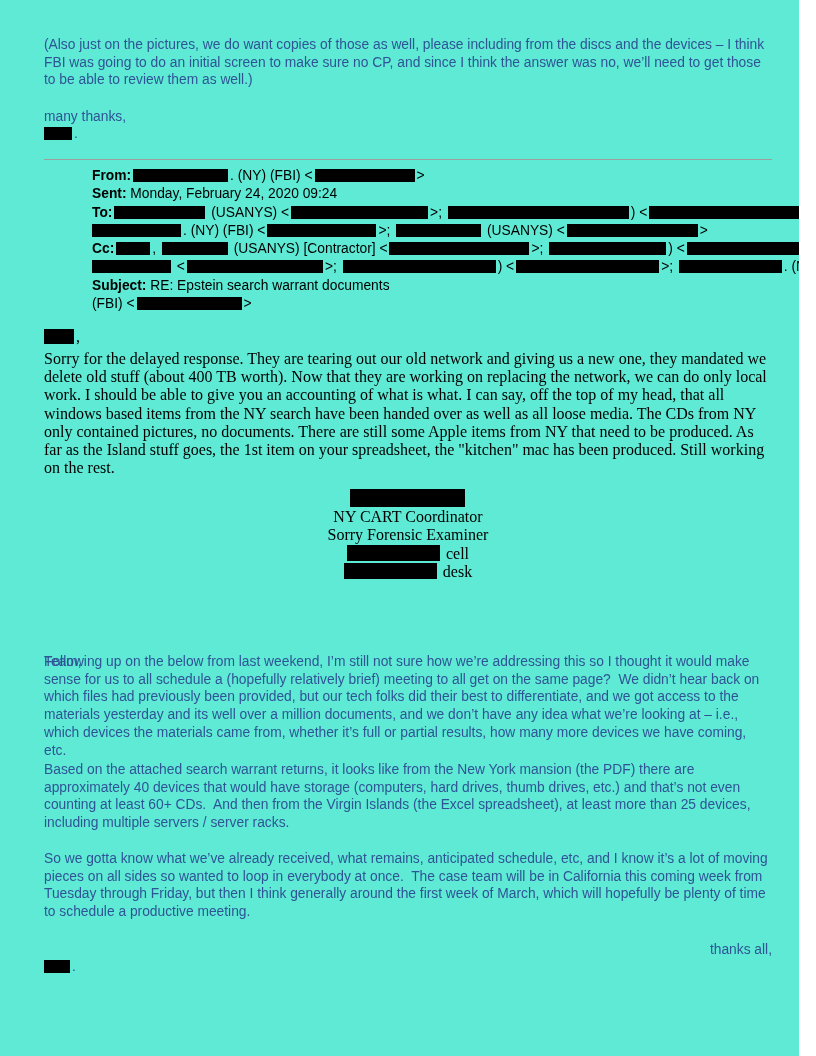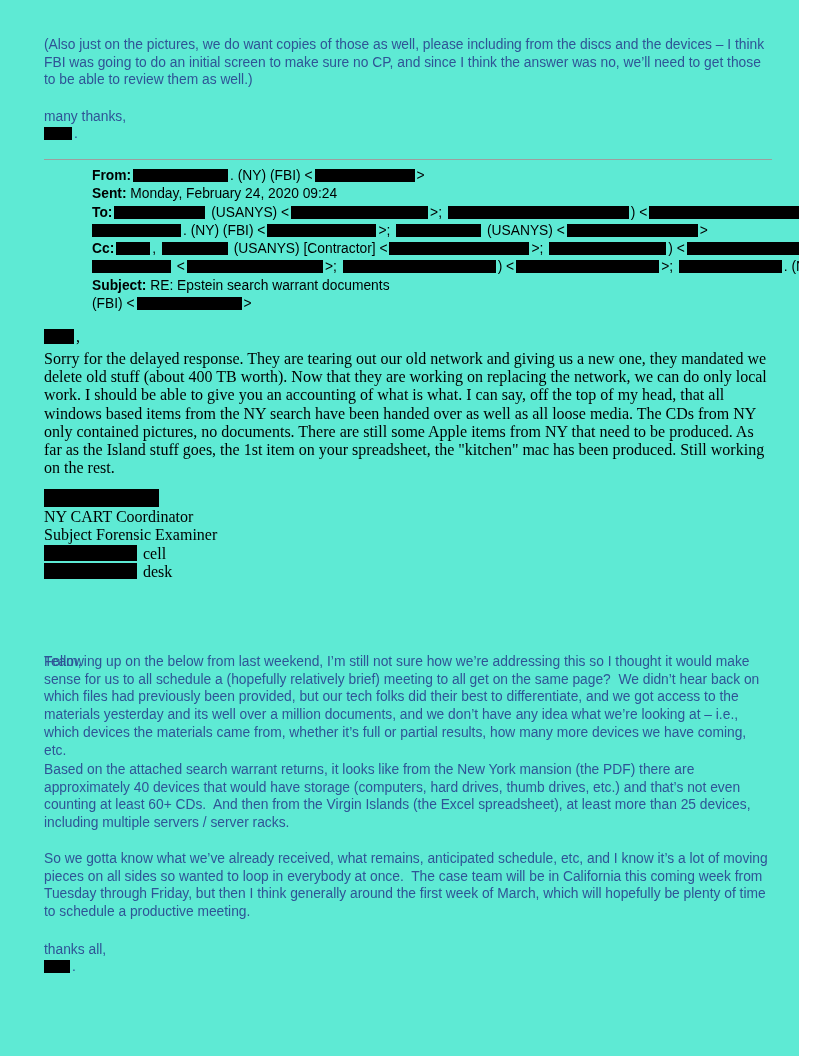--- a/index.html
+++ b/index.html
@@ -68,34 +68,34 @@
 
     <div class="hline"><span class="hlabel">Subject:</span><span> RE: Epstein search warrant documents</span></div>
 
     <div class="hline"><span>(FBI) &lt;</span><span class="redact" style="width:105px;"></span><span>&gt;</span></div>
   </div>
 
   <div class="abs serif" style="top:328px;"><span class="redact serif-bar" style="width:30px;margin-left:0;"></span><span>,</span></div>
 
   <div class="abs serif para" style="top:350px;">Sorry for the delayed response. They are tearing out our old network and giving us a new one, they mandated we delete old stuff (about 400 TB worth). Now that they are working on replacing the network, we can do only local work. I should be able to give you an accounting of what is what. I can say, off the top of my head, that all windows based items from the NY search have been handed over as well as all loose media. The CDs from NY only contained pictures, no documents. There are still some Apple items from NY that need to be produced. As far as the Island stuff goes, the 1st item on your spreadsheet, the "kitchen" mac has been produced. Still working on the rest.</div>
 
-  <div class="abs serif" style="top:489px;">
+  <div class="abs serif" style="top:489px;text-align:center;">
     <div><span class="redact big" style="width:115px;margin-left:0;"></span></div>
     <div>NY CART Coordinator</div>
-    <div>Subject Forensic Examiner</div>
+    <div>Sorry Forensic Examiner</div>
     <div><span class="redact" style="width:93px;height:16px;margin-left:0;"></span><span> cell</span></div>
     <div><span class="redact" style="width:93px;height:16px;margin-left:0;"></span><span> desk</span></div>
   </div>
 
 
   <div class="abs blue" style="top:653px;">Team,</div>
 
   <div class="abs blue para" style="top:653px;">Following up on the below from last weekend, I’m still not sure how we’re addressing this so I thought it would make sense for us to all schedule a (hopefully relatively brief) meeting to all get on the same page?  We didn’t hear back on which files had previously been provided, but our tech folks did their best to differentiate, and we got access to the materials yesterday and its well over a million documents, and we don’t have any idea what we’re looking at – i.e., which devices the materials came from, whether it’s full or partial results, how many more devices we have coming, etc.</div>
 
   <div class="abs blue para" style="top:761px;">Based on the attached search warrant returns, it looks like from the New York mansion (the PDF) there are approximately 40 devices that would have storage (computers, hard drives, thumb drives, etc.) and that’s not even counting at least 60+ CDs.  And then from the Virgin Islands (the Excel spreadsheet), at least more than 25 devices, including multiple servers / server racks.</div>
 
   <div class="abs blue para" style="top:850px;">So we gotta know what we’ve already received, what remains, anticipated schedule, etc, and I know it’s a lot of moving pieces on all sides so wanted to loop in everybody at once.  The case team will be in California this coming week from Tuesday through Friday, but then I think generally around the first week of March, which will hopefully be plenty of time to schedule a productive meeting.</div>
 
-  <div class="abs blue" style="top:941px;">thanks all,</div>
+  <div class="abs blue" style="top:941px;text-align:right;">thanks all,</div>
 
   <div class="abs blue" style="top:958px;"><span class="redact" style="width:26px;margin-left:0;"></span><span>.</span></div>
 
 </div>
 
 </body></html>

